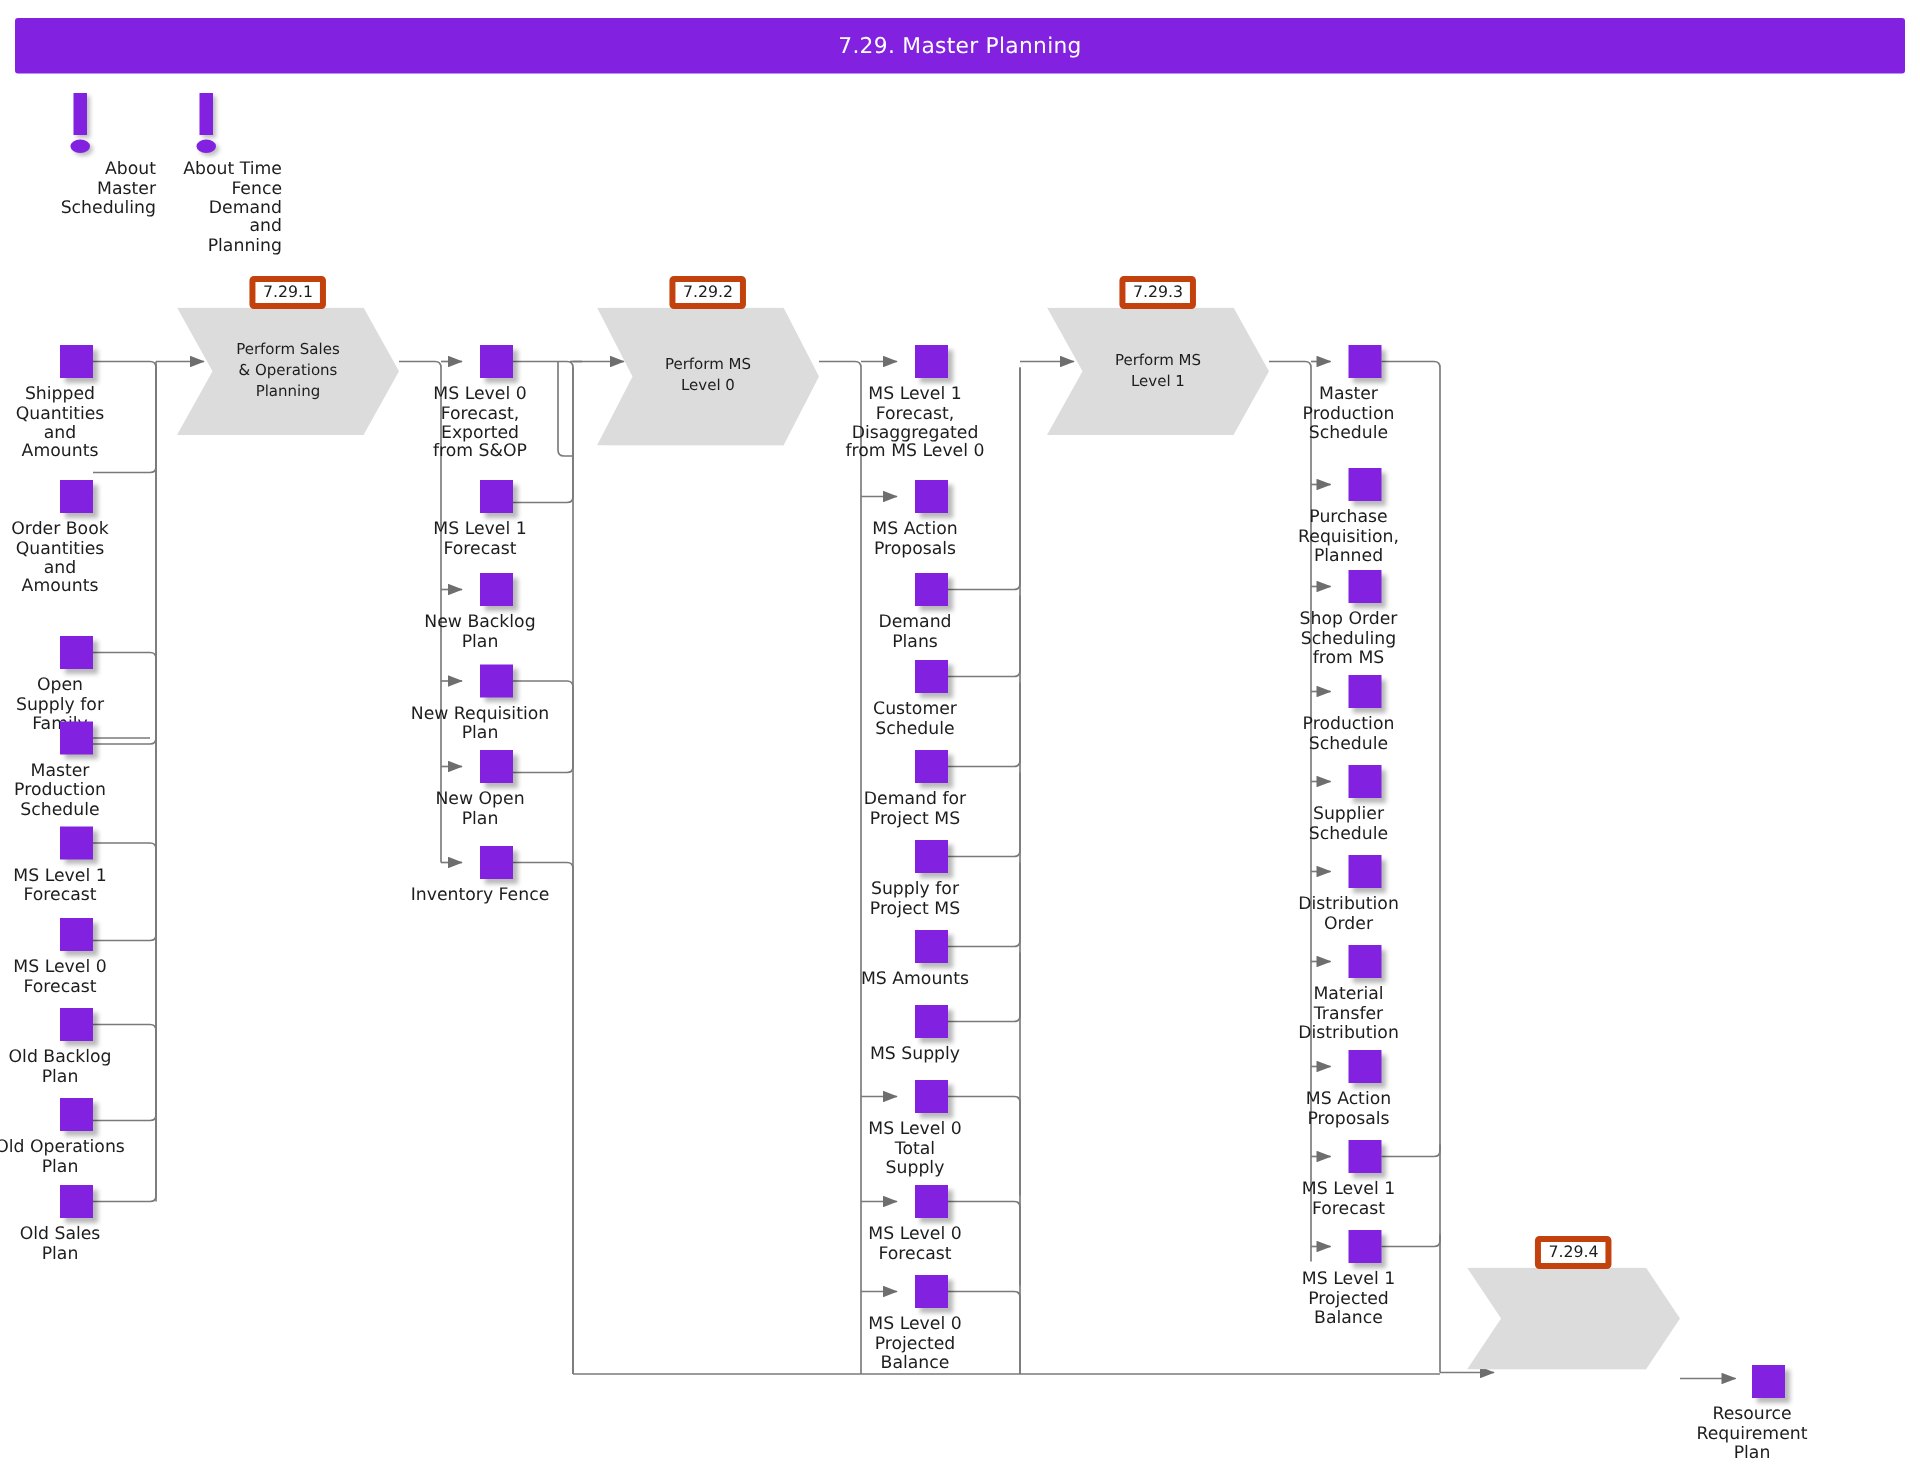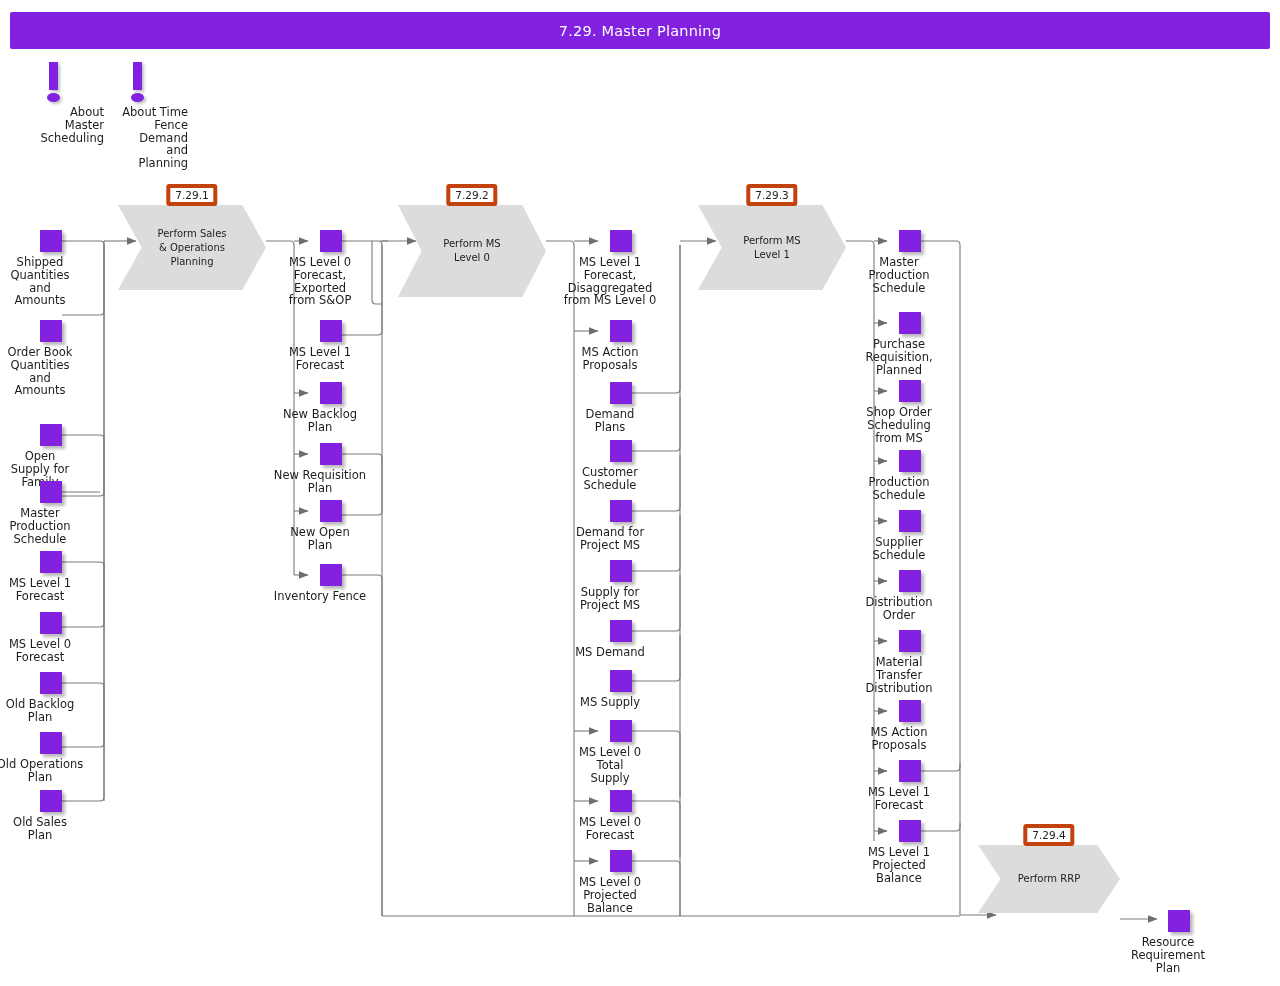--- a/index.html
+++ b/index.html
@@ -181,21 +181,20 @@
 </div>
 <div class="proc" style="left:698px;top:205px;width:148px;height:85px;">
   <div class="shape"></div>
   <div class="num">7.29.3</div>
   <div class="lbl">Perform MS
 Level 1</div>
 </div>
 <div class="proc" style="left:978px;top:845px;width:142px;height:68px;">
   <div class="shape"></div>
   <div class="num">7.29.4</div>
-  <div class="lbl">Perform RRP</div>
 </div>
 
 <div class="ent w100" style="left:40px;top:230px;">
   <div class="sq"></div>
   <div class="cap">Shipped
 Quantities
 and
 Amounts</div>
 </div>
 <div class="ent w100" style="left:40px;top:320px;">
@@ -302,21 +301,21 @@
   <div class="cap">Demand for
 Project MS</div>
 </div>
 <div class="ent w100" style="left:610px;top:560px;">
   <div class="sq"></div>
   <div class="cap">Supply for
 Project MS</div>
 </div>
 <div class="ent w100" style="left:610px;top:620px;">
   <div class="sq"></div>
-  <div class="cap">MS Demand</div>
+  <div class="cap">MS Amounts</div>
 </div>
 <div class="ent w100" style="left:610px;top:670px;">
   <div class="sq"></div>
   <div class="cap">MS Supply</div>
 </div>
 <div class="ent w100" style="left:610px;top:720px;">
   <div class="sq"></div>
   <div class="cap">MS Level 0
 Total
 Supply</div>

